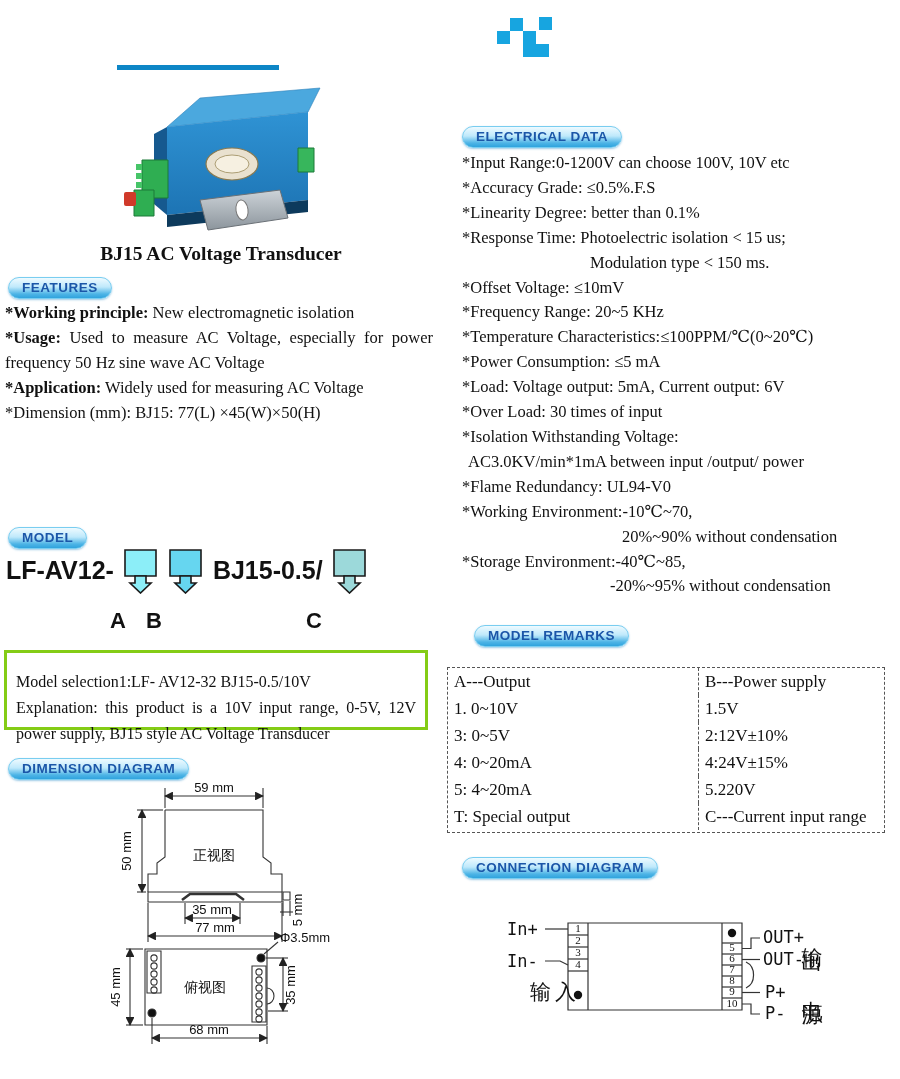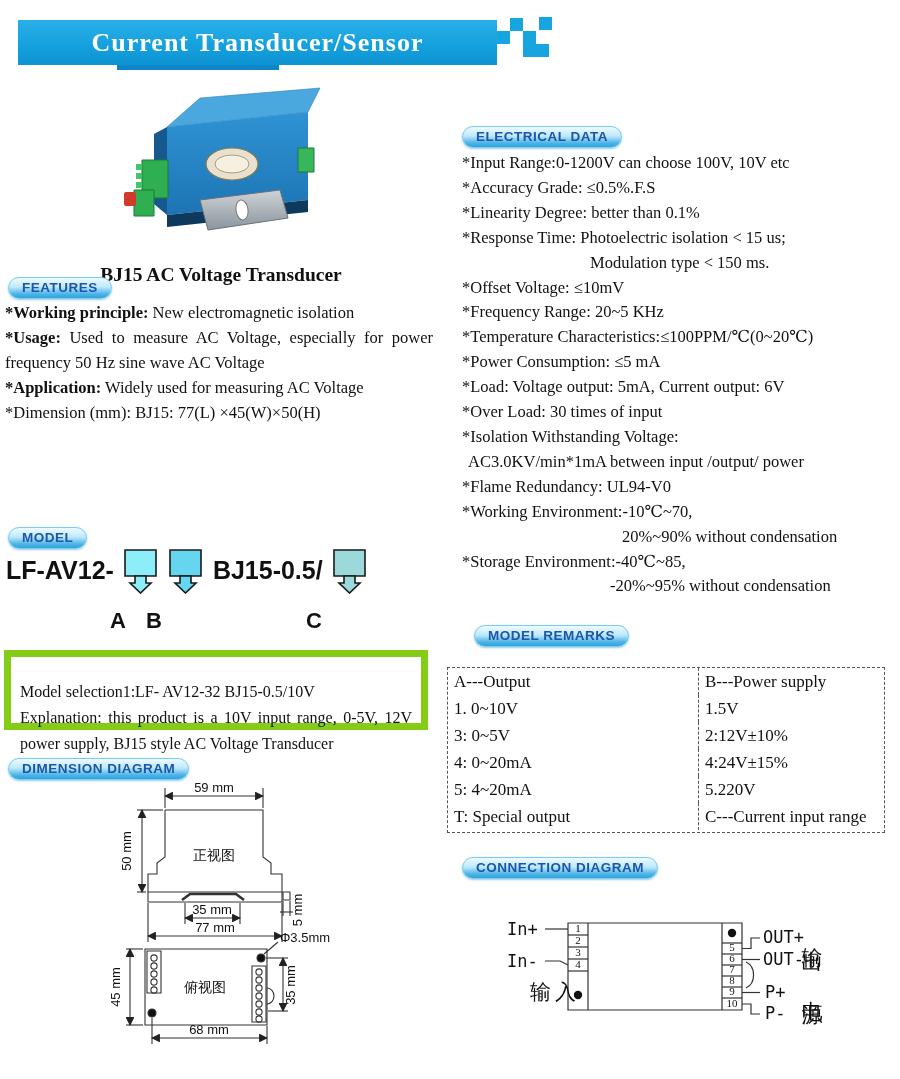--- a/index.html
+++ b/index.html
@@ -14,39 +14,39 @@
   .banner-shadow{left:117px;top:65px;width:162px;height:5px;background:#0d86c6;}
   .checker{width:13px;height:13px;background:#17a5e0;position:absolute;}
 
   
   .badge{display:inline-block;padding:2px 13px 3px 13px;border-radius:11px;
          background:linear-gradient(180deg,#eefaff 0%,#bfe9fb 45%,#4db4e6 80%,#2fa3dd 100%);
          border:1px solid #79cdf0;box-shadow:0 1px 2px rgba(40,140,200,.45);
          color:#1b56a8;font-weight:bold;font-size:13.5px;
          font-family:"Liberation Sans","DejaVu Sans",sans-serif;letter-spacing:.5px;}
 
-  .product-title{left:15px;top:264px;width:412px;text-align:center;font-weight:bold;font-size:19.5px;}
+  .product-title{left:15px;top:243px;width:412px;text-align:center;font-weight:bold;font-size:19.5px;}
 
   .features{left:5px;top:300px;width:428px;font-size:16.5px;line-height:25px;}
   .features p{margin:0;text-align:justify;}
   .features .b{font-weight:bold;}
 
   .elec{left:462px;top:151px;width:436px;font-size:16.5px;line-height:24.9px;}
   .elec div{white-space:nowrap;}
   .ind-a{padding-left:128px;}
   .ind-b{padding-left:6px;}
   .ind-c{padding-left:160px;}
   .ind-d{padding-left:148px;}
 
   
   .model-row{left:6px;top:548px;display:flex;align-items:flex-start;gap:9px;}
   .model-big{font-weight:bold;font-size:25px;line-height:44px;font-family:"Liberation Sans","DejaVu Sans",sans-serif;}
   .abc{font-weight:bold;font-size:22px;font-family:"Liberation Sans","DejaVu Sans",sans-serif;}
 
-  .sel-box{left:4px;top:650px;width:424px;height:80px;border:7px solid #84cc16;padding:22px 9px;
+  .sel-box{left:4px;top:650px;width:424px;height:80px;border:3px solid #84cc16;padding:16px 9px;
            font-size:16px;line-height:26px;box-sizing:border-box;}
   .sel-box .just{text-align:justify;}
 
   
   .remarks{left:447px;top:667px;width:438px;height:166px;border:1.5px dashed #555;box-sizing:border-box;
            display:grid;grid-template-columns:250px 1fr;grid-auto-rows:27px;font-size:17px;}
   .remarks .cell{padding:0 6px;line-height:27px;white-space:nowrap;overflow:hidden;}
   .remarks .rcell{border-left:1.5px dashed #555;}
 
   
@@ -59,23 +59,20 @@
 
   .cn-h{font-size:21px;font-family:"DejaVu Sans","Liberation Sans",sans-serif;letter-spacing:4px;}
   .cn-v{font-size:21px;font-family:"DejaVu Sans","Liberation Sans",sans-serif;
         writing-mode:vertical-rl;text-orientation:upright;letter-spacing:4px;}
 </style>
 </head>
 <body>
 
 <div class="page">
 
-  <div class="abs banner">
-    <span class="banner-title">Current Transducer/Sensor</span>
-  </div>
   <div class="abs banner-shadow"></div>
   <div class="abs" style="left:0;top:0;">
     <div class="checker" style="left:497px;top:31px;"></div>
     <div class="checker" style="left:510px;top:18px;"></div>
     <div class="checker" style="left:523px;top:31px;"></div>
     <div class="checker" style="left:539px;top:17px;"></div>
     <div class="checker" style="left:523px;top:44px;"></div>
     <div class="checker" style="left:536px;top:44px;"></div>
   </div>
 

